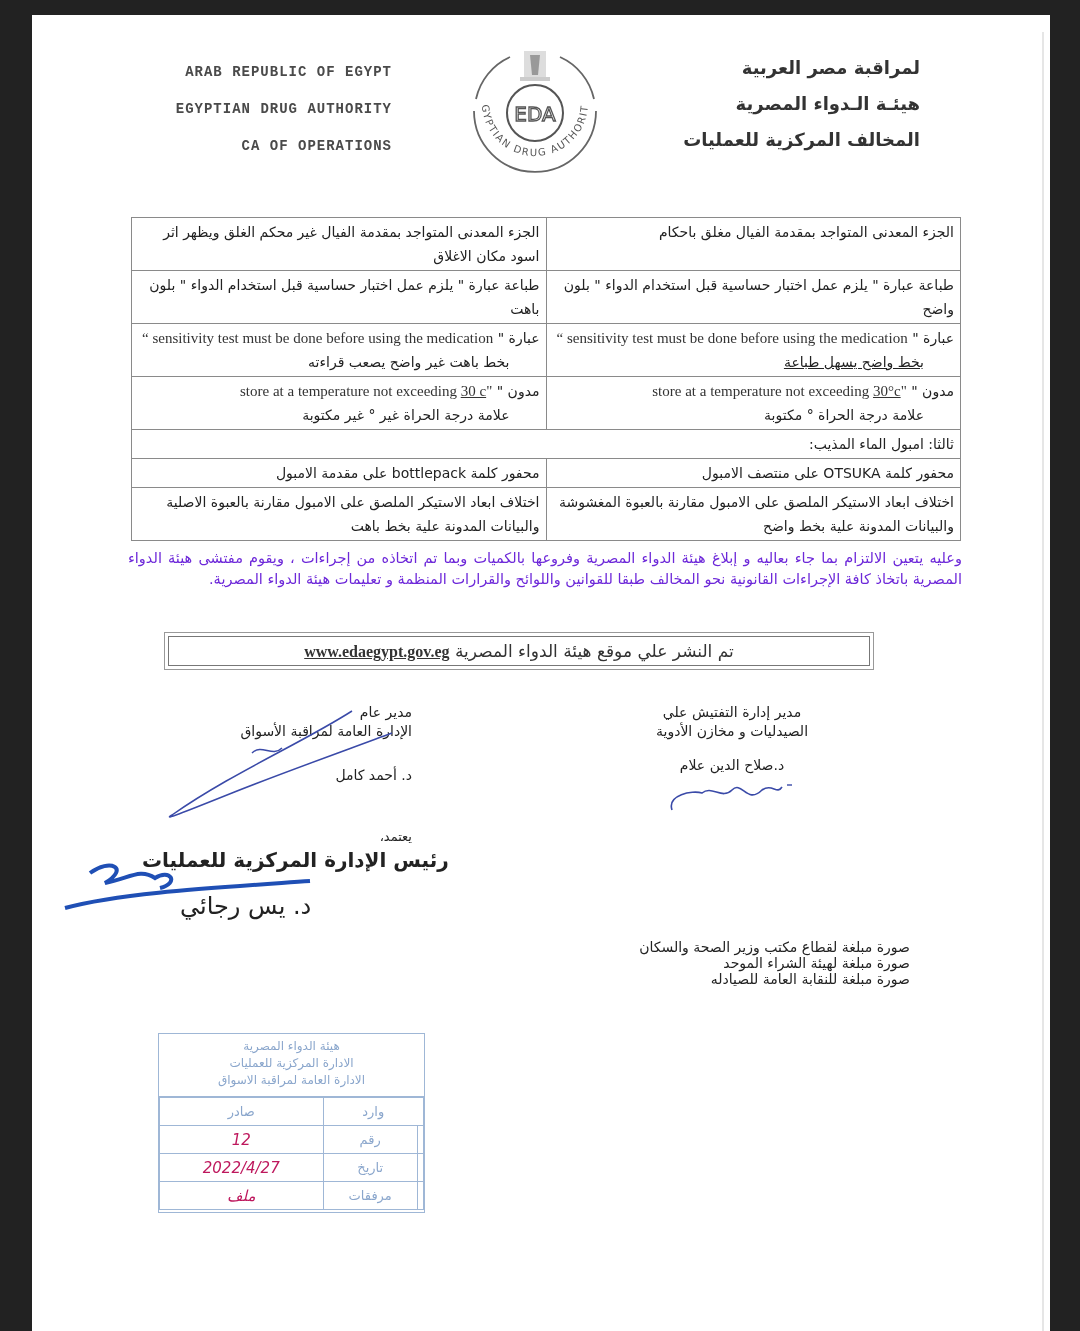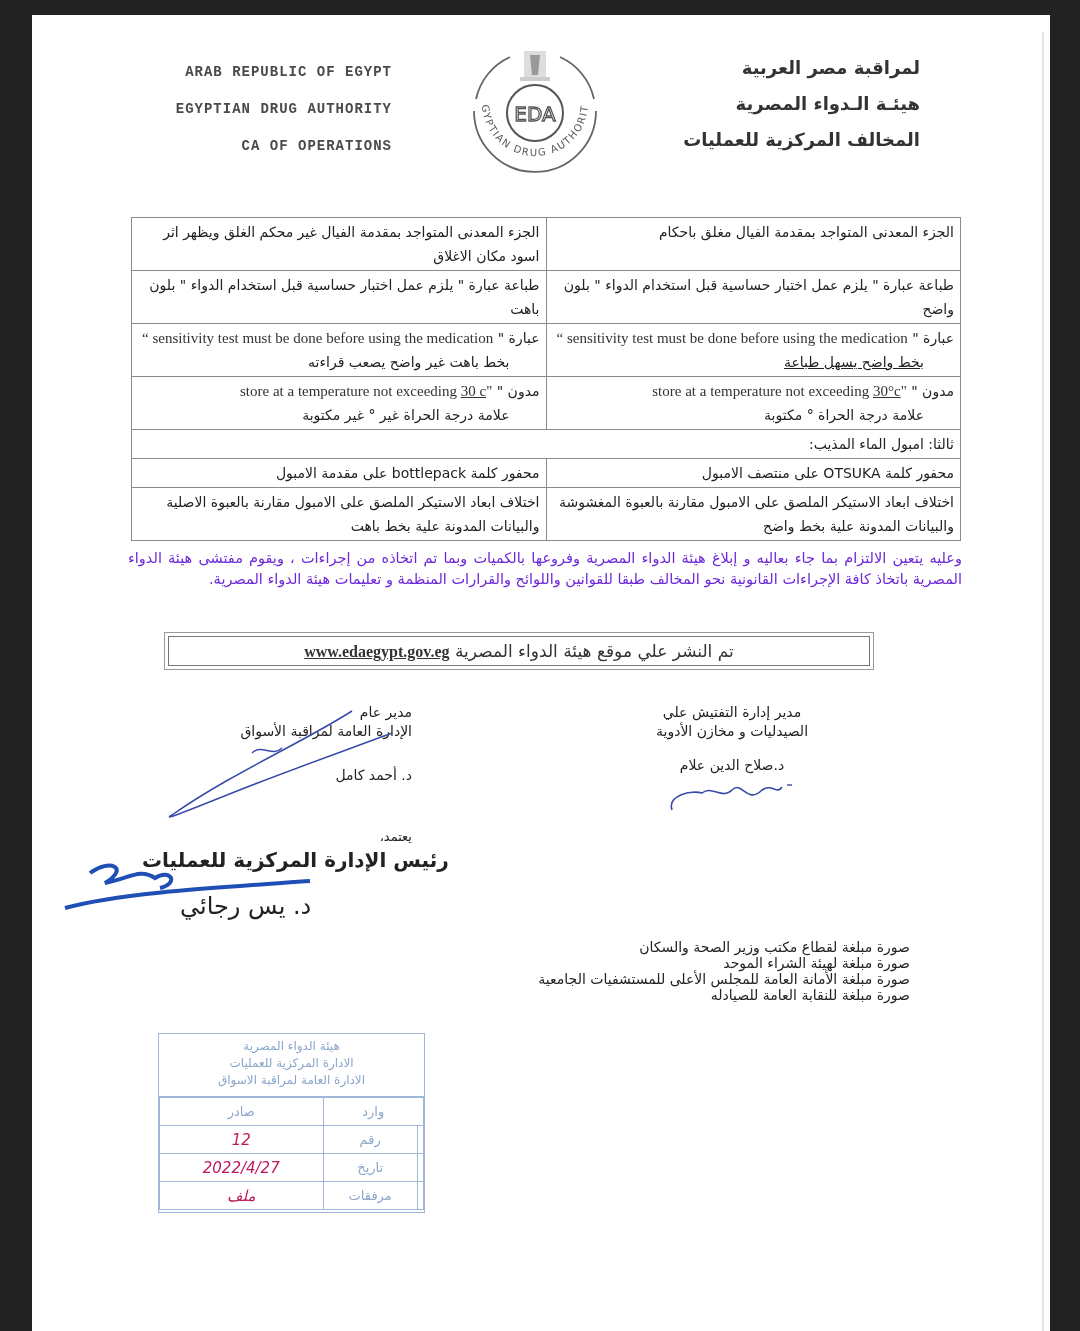--- a/index.html
+++ b/index.html
@@ -189,21 +189,20 @@
 
   <div class="head-title">رئيس الإدارة المركزية للعمليات</div>
   <svg style="position:absolute; left:28px; top:838px;" width="260" height="60" viewBox="0 0 260 60">
     <path d="M30 20 C 50 5, 70 15, 45 30 C 70 25, 80 15, 95 25 C 110 15, 120 30, 100 35 M 5 55 C 60 40, 150 35, 250 28" fill="none" stroke="#1f4fb5" stroke-width="4"></path>
   </svg>
   <div class="head-name">د. يس رجائي</div>
 
   <div class="cc">
     <div>صورة مبلغة لقطاع مكتب وزير الصحة والسكان</div>
     <div>صورة مبلغة لهيئة الشراء الموحد</div>
-    <div>صورة مبلغة الأمانة العامة للمجلس الأعلى للمستشفيات الجامعية</div>
     <div>صورة مبلغة للنقابة العامة للصيادله</div>
   </div>
 
   <div class="stamp">
     <div class="st-head">
       <div>هيئة الدواء المصرية</div>
       <div>الادارة المركزية للعمليات</div>
       <div>الادارة العامة لمراقبة الاسواق</div>
     </div>
     <table>

